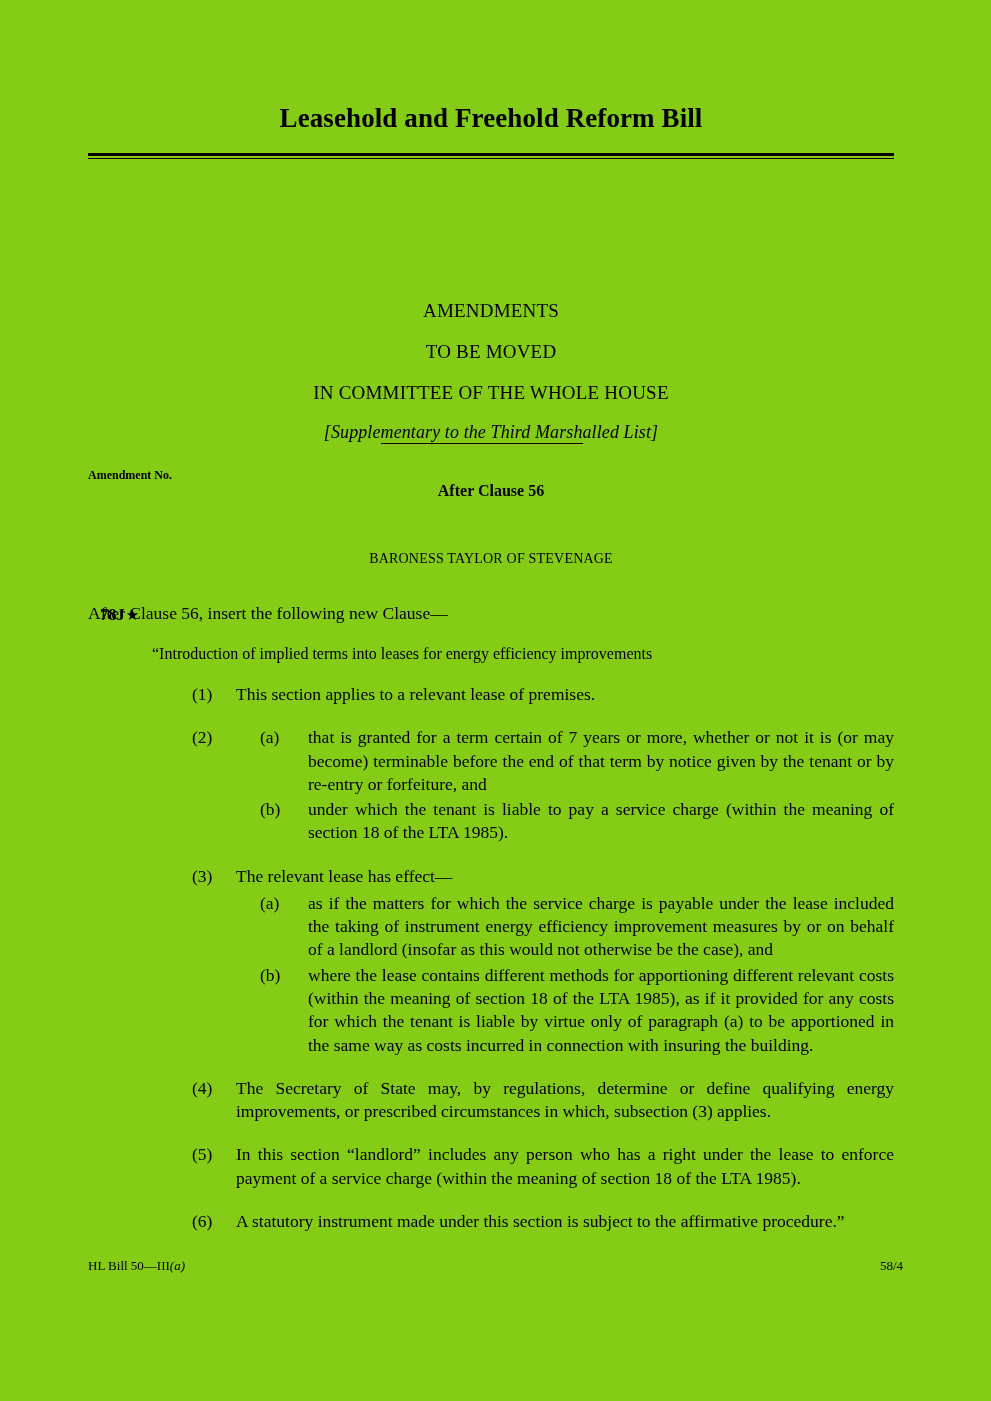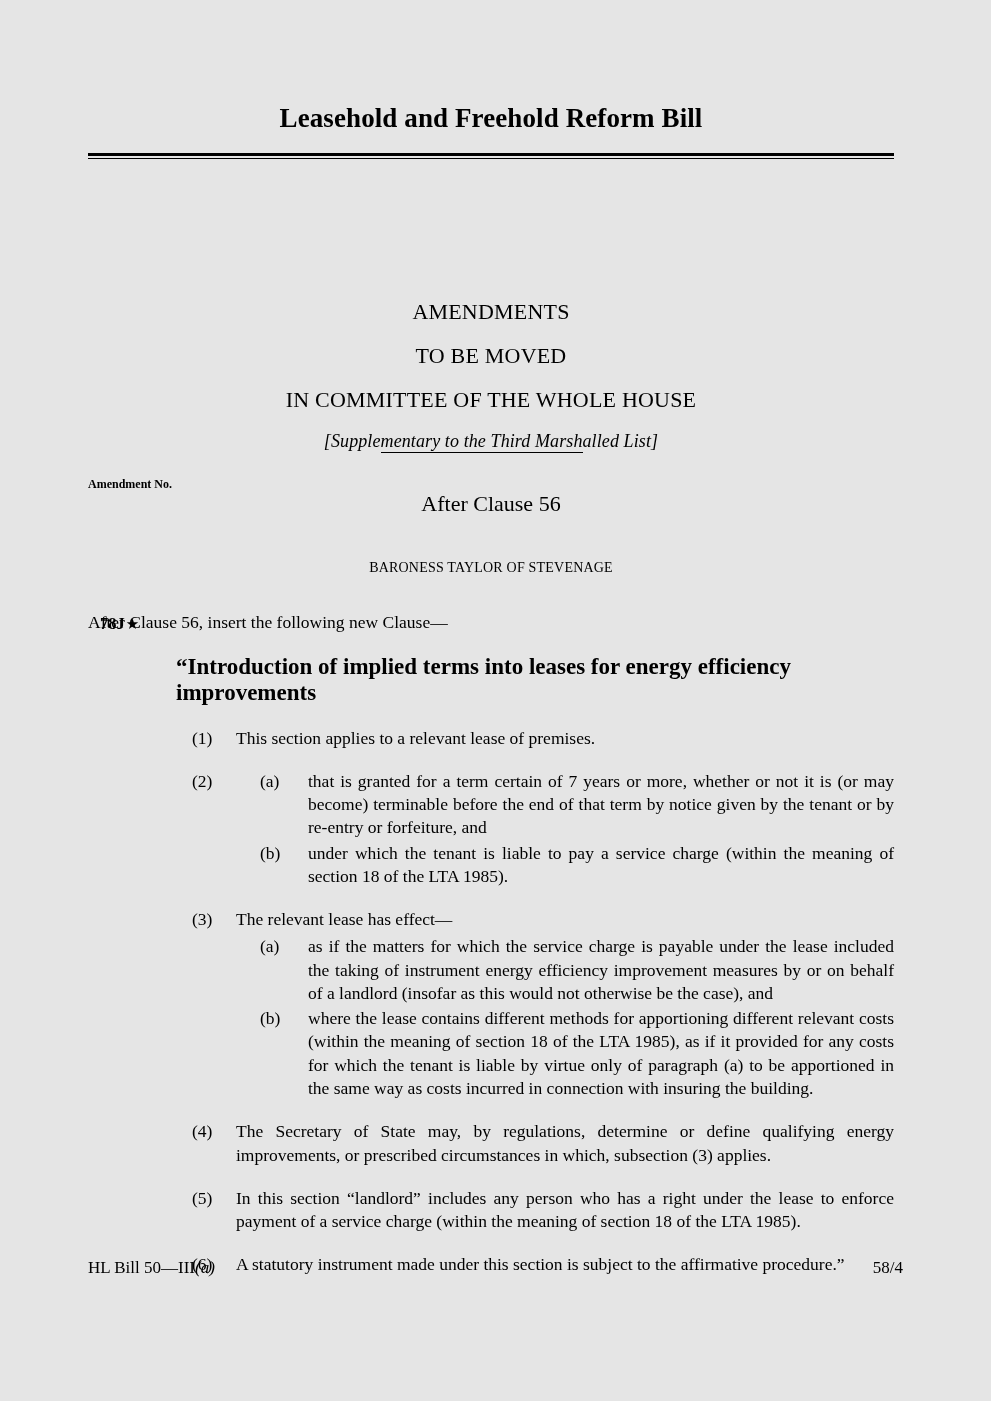--- a/index.html
+++ b/index.html
@@ -9,21 +9,21 @@
   }
   body {
     font-family: "Liberation Serif", "DejaVu Serif", serif;
     color: #000000;
   }
   .page {
     position: relative;
     width: 991px;
     height: 1401px;
     margin: 0 auto;
-    background: #e5e5e5;
+    background: #84cc16;
     overflow: hidden;
   }
   .content {
     position: absolute;
     left: 88px;
     top: 0;
     width: 806px;   
     height: 1401px;
   }
 
@@ -54,21 +54,21 @@
     background: #000000;
     width: 100%;
   }
 
   
   .headings {
     margin-top: 142px;
     text-align: center;
   }
   .heading-line {
-    font-size: 22px;
+    font-size: 19px;
     line-height: 1.0;
     margin-bottom: 22px;
     letter-spacing: 0.2px;
   }
   .heading-line.last {
     margin-bottom: 0;
   }
   .supp-line {
     font-size: 18px;
     font-style: italic;
@@ -90,22 +90,22 @@
     position: absolute;
     left: 0;
     top: 0;
     font-size: 12px;
     font-weight: bold;
     line-height: 1.28;
     width: 120px;
   }
   .after-clause {
     text-align: center;
-    font-size: 22px;
-    font-weight: normal;
+    font-size: 16px;
+    font-weight: bold;
     padding-top: 14px;
   }
 
   .sponsor {
     text-align: center;
     font-size: 14px;
     margin-top: 39px;
     letter-spacing: 0.2px;
   }
 
@@ -126,24 +126,24 @@
     font-weight: normal;
     font-size: 15px;
     padding-left: 1px;
   }
   .amend-intro {
     font-size: 17.5px;
     line-height: 1.0;
   }
 
   .clause-heading {
-    margin-left: 88px;
+    margin-left: 64px;
     margin-top: 22px;
-    font-size: 23px;
-    font-weight: bold;
+    font-size: 16px;
+    font-weight: normal;
     line-height: 1.15;
   }
 
   
   ol.subsections {
     list-style: none;
     margin: 0;
     padding: 0;
   }
   li.subsection {
@@ -193,21 +193,21 @@
 
   
   .footer {
     position: absolute;
     left: 88px;
     right: 88px;
     top: 1258px;
     display: flex;
     justify-content: space-between;
     align-items: baseline;
-    font-size: 17px;
+    font-size: 13px;
   }
   .footer .ital {
     font-style: italic;
   }
 </style>
 </head>
 <body>
 
 <div class="page">
   <div class="content">

